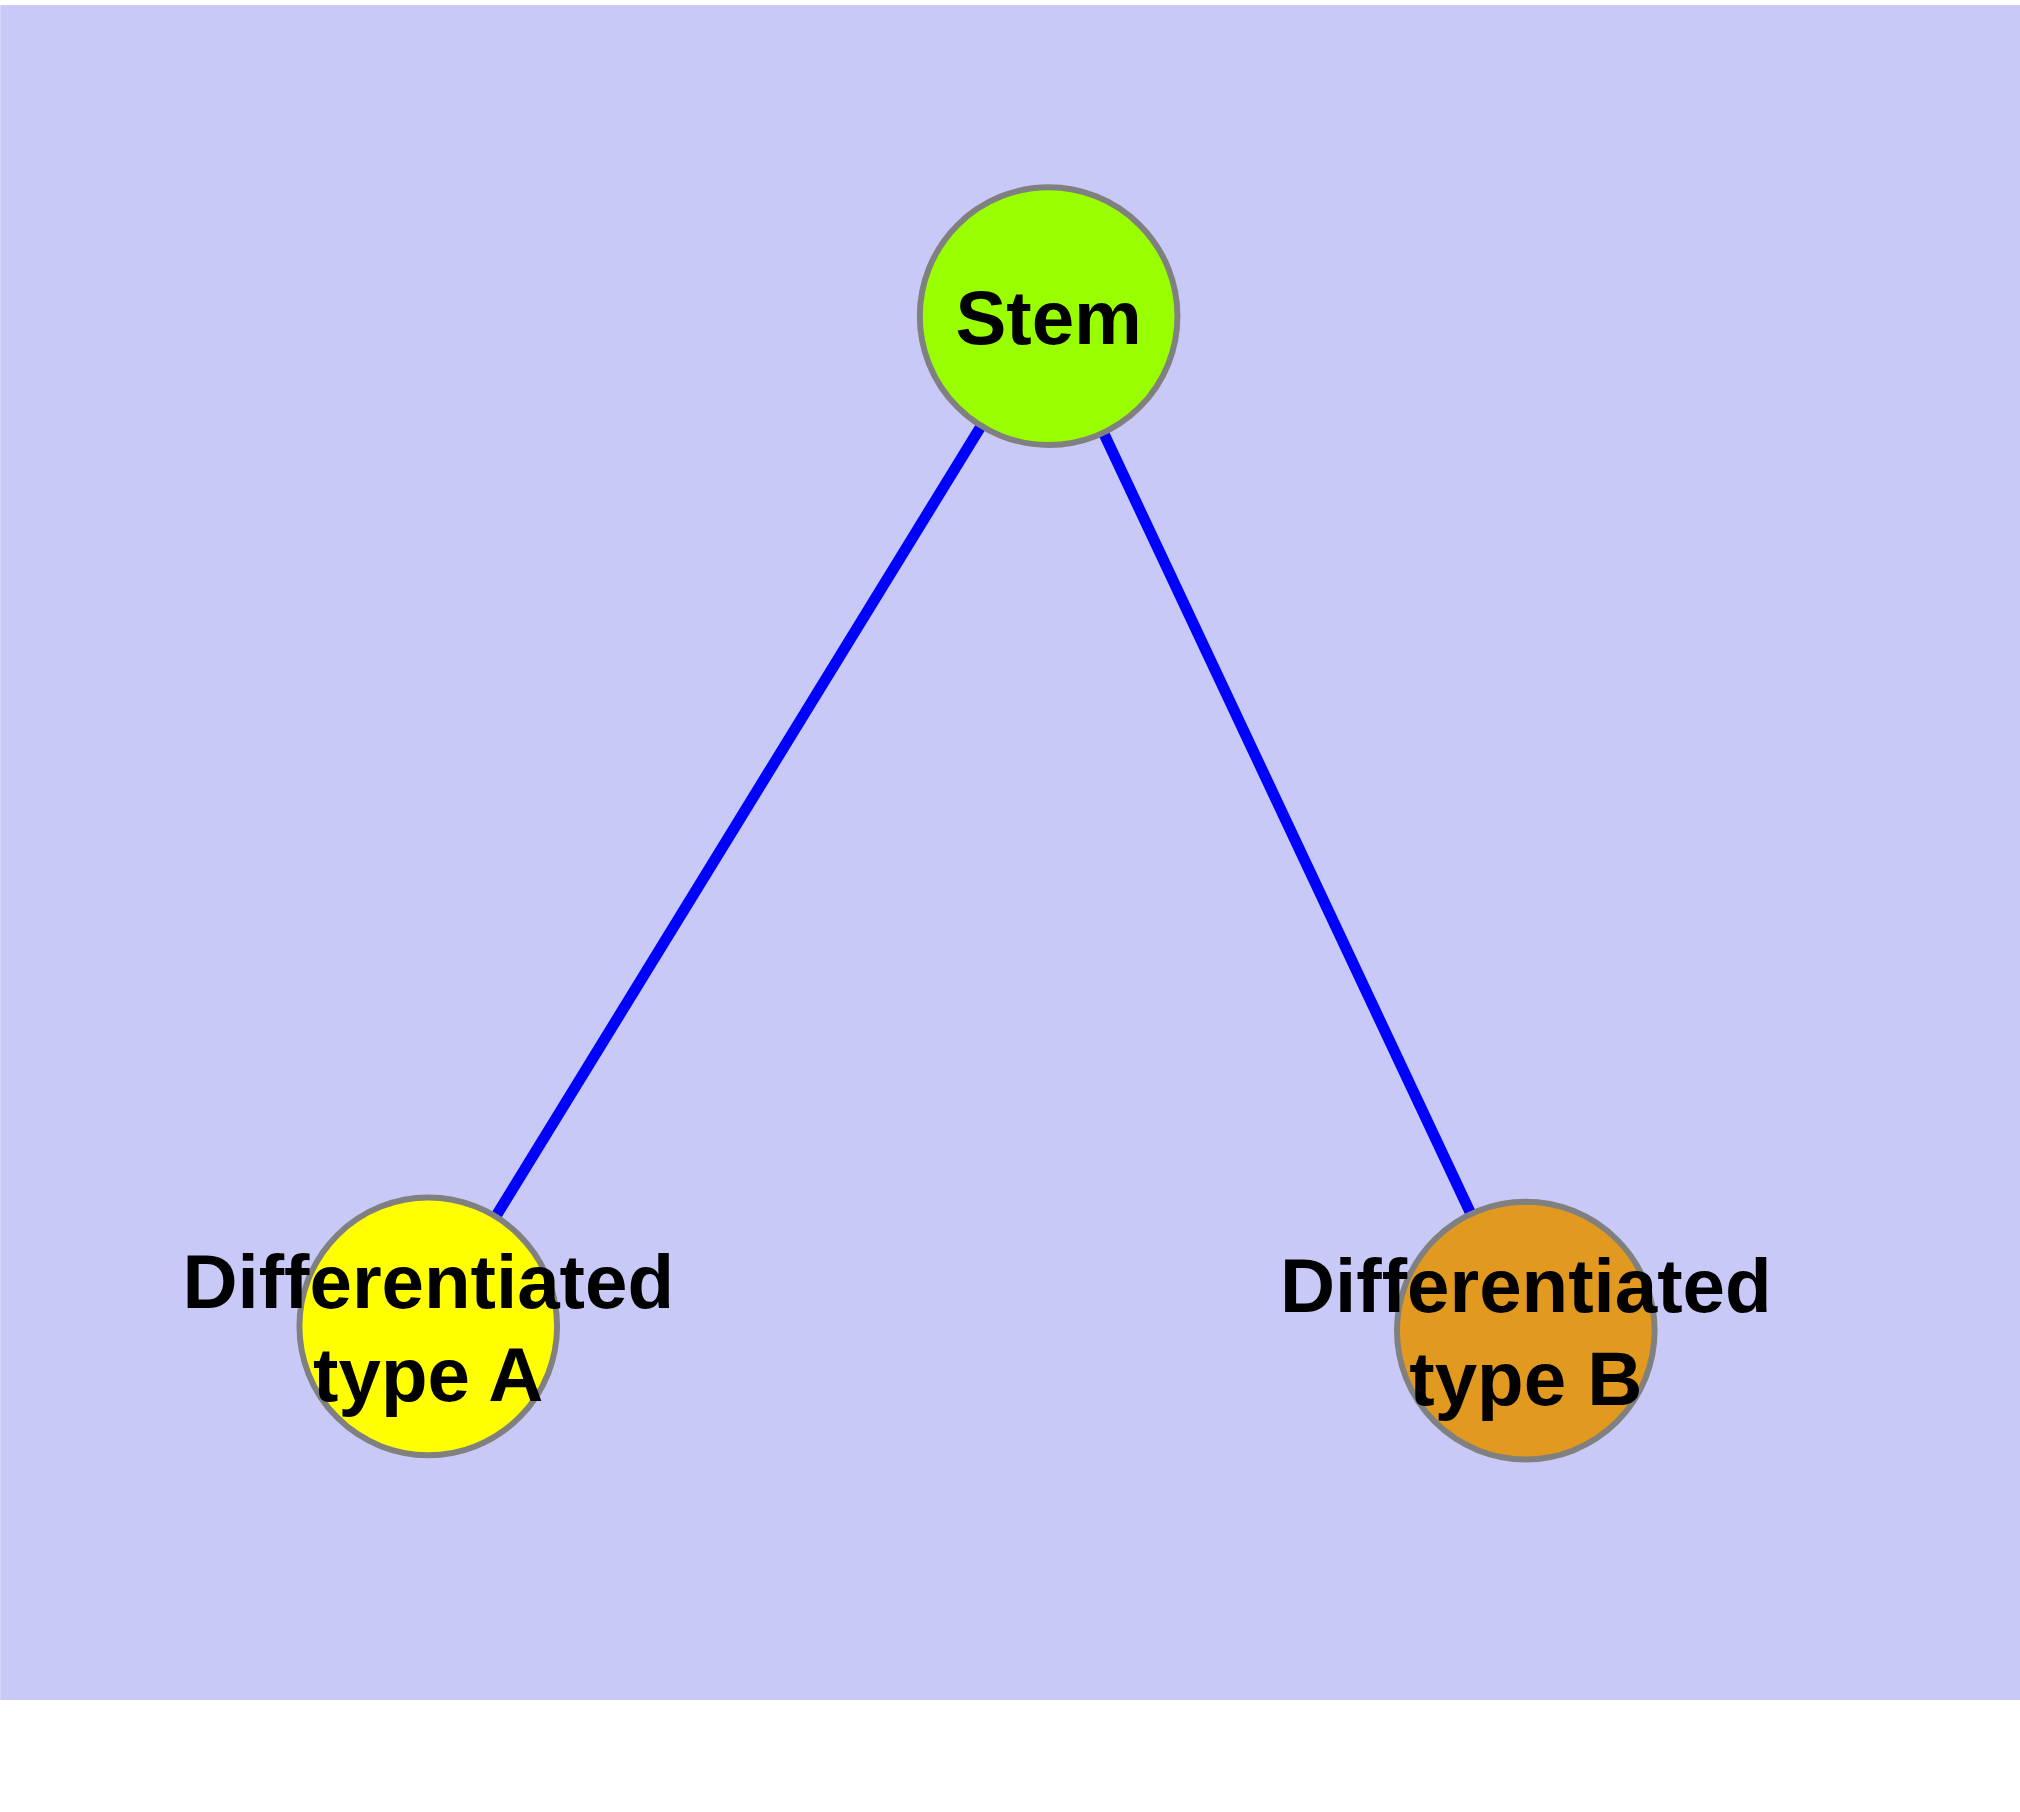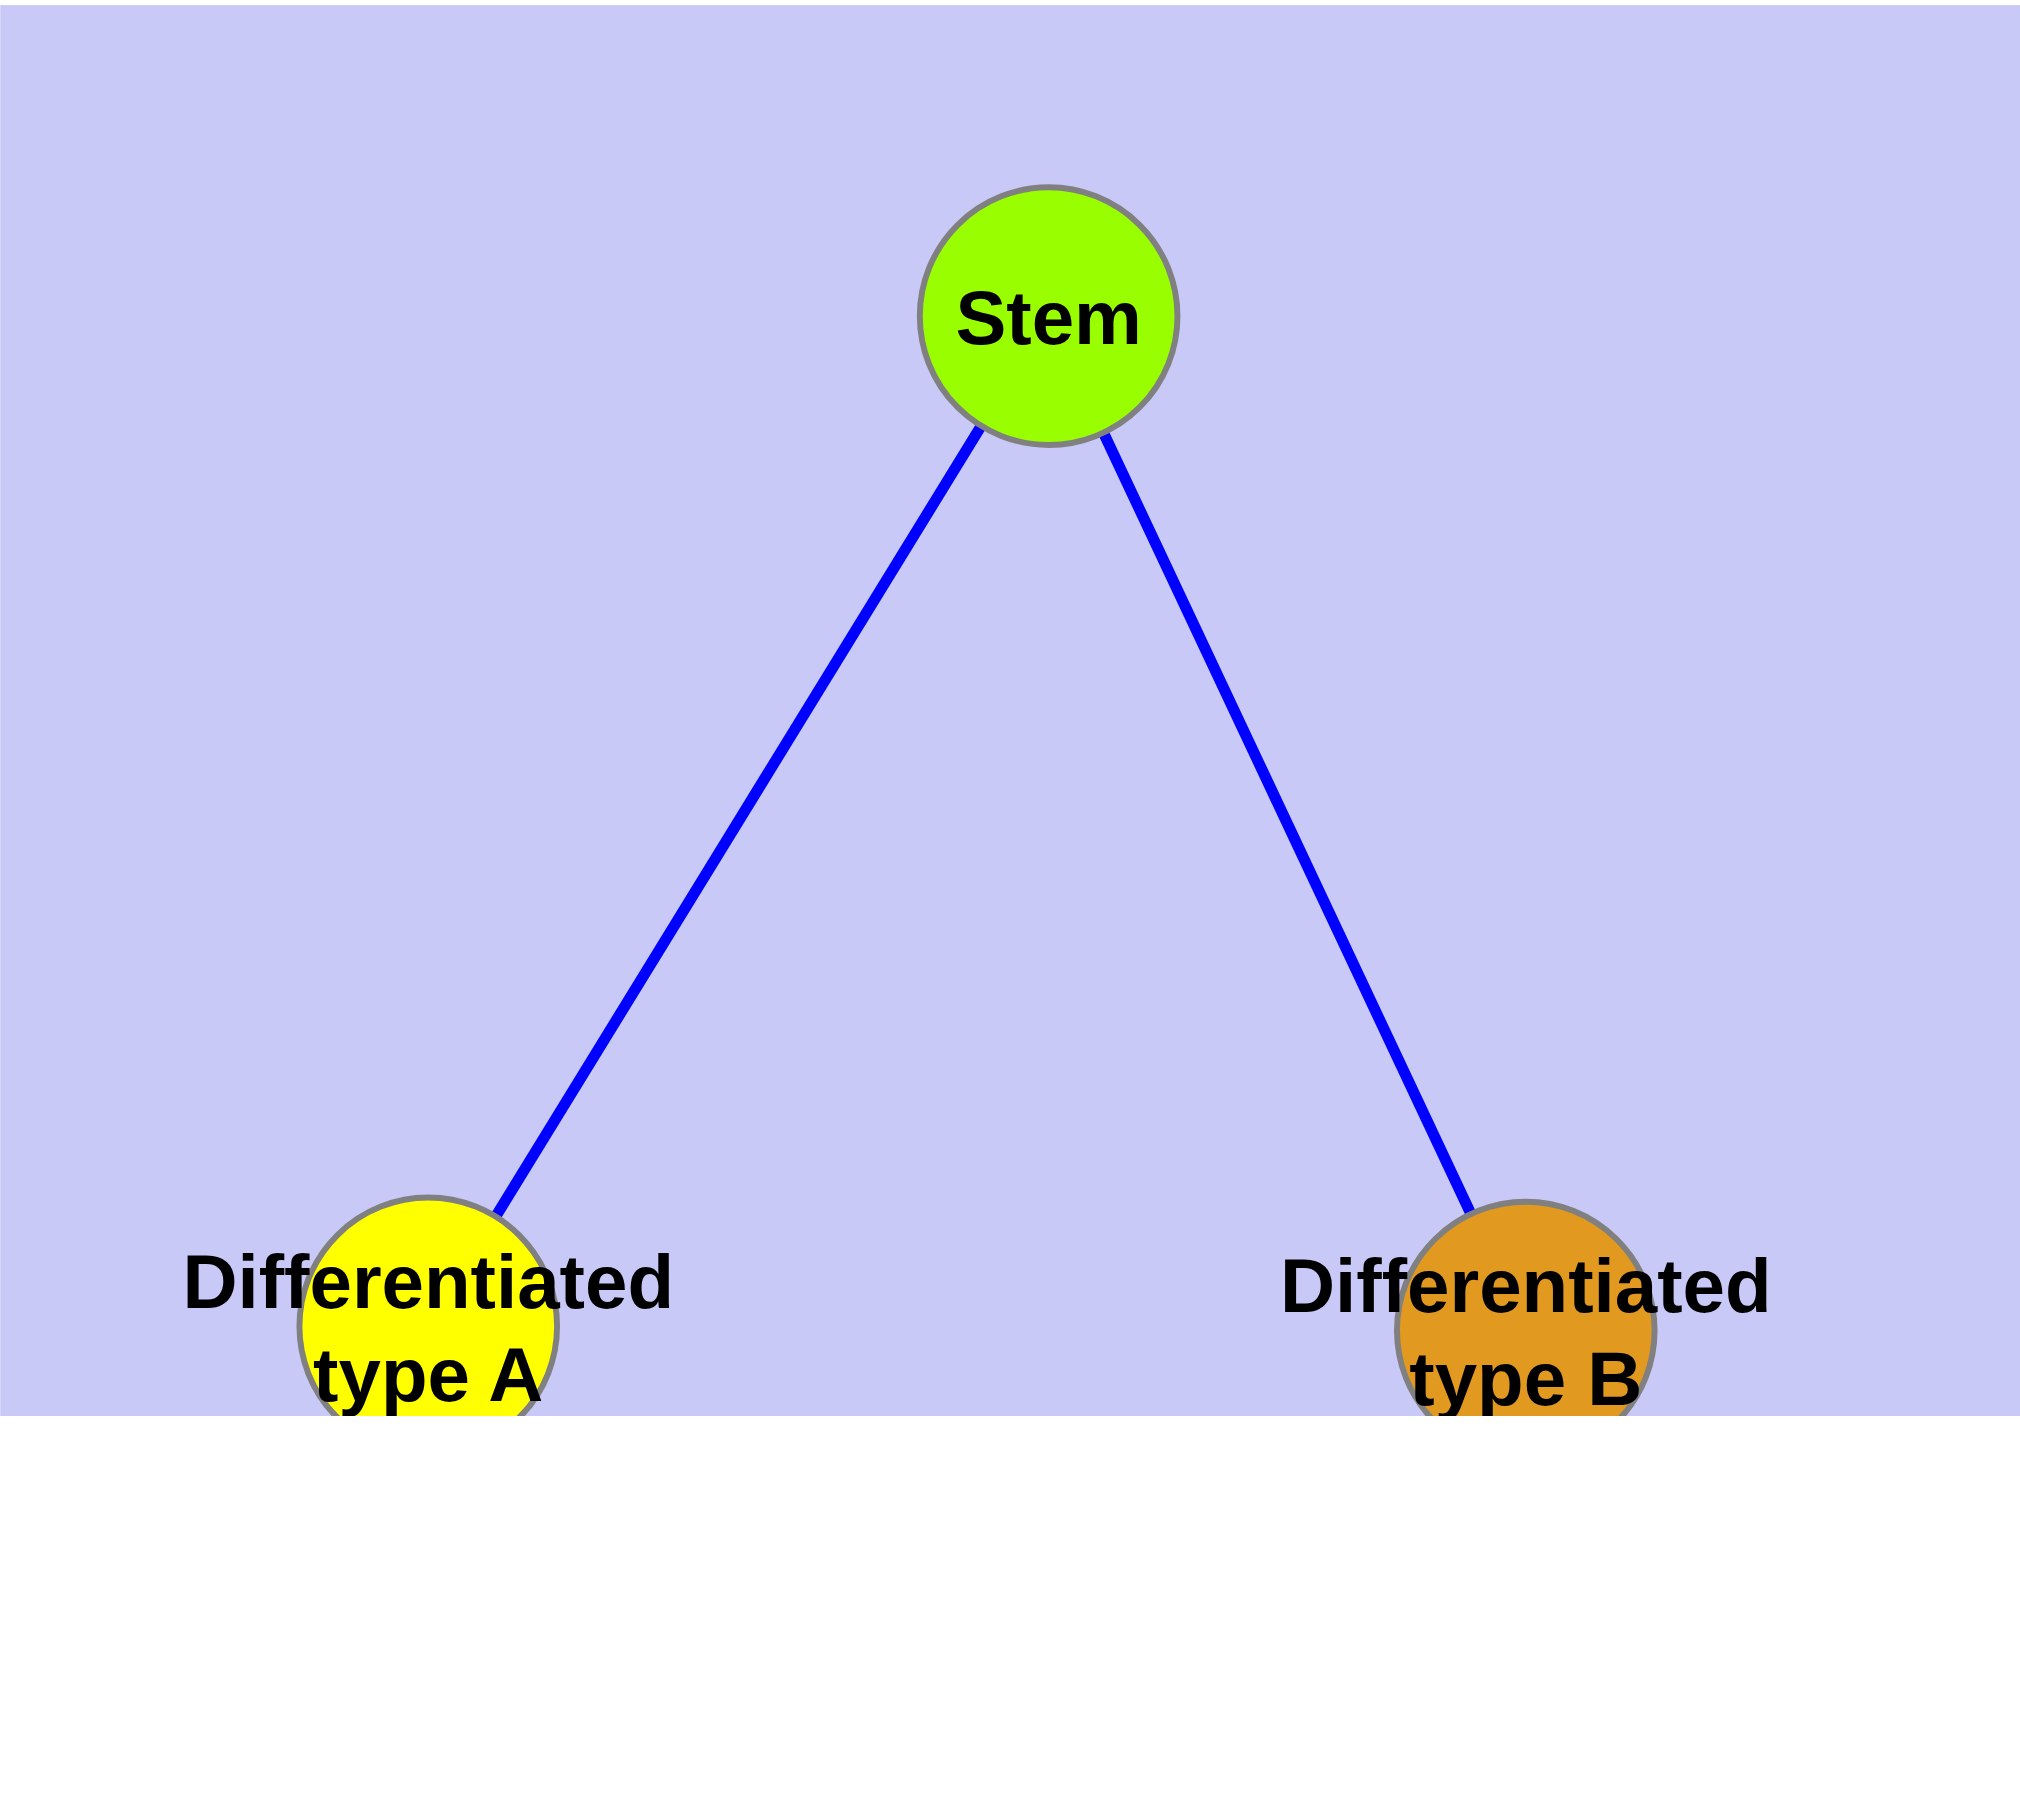--- a/index.html
+++ b/index.html
@@ -3,21 +3,21 @@
 <meta charset="utf-8">
 <style>
   html, body {
     margin: 0;
     padding: 0;
     background: #ffffff;
   }
   .stage {
     position: relative;
     width: 2021px;
-    height: 1416px;
+    height: 1700px;
     overflow: hidden;
     font-family: "Liberation Sans", sans-serif;
   }
   .stage svg {
     display: block;
     width: 2021px;
     height: 1812px;
   }
   .node-label {
     font-family: "Liberation Sans", sans-serif;

